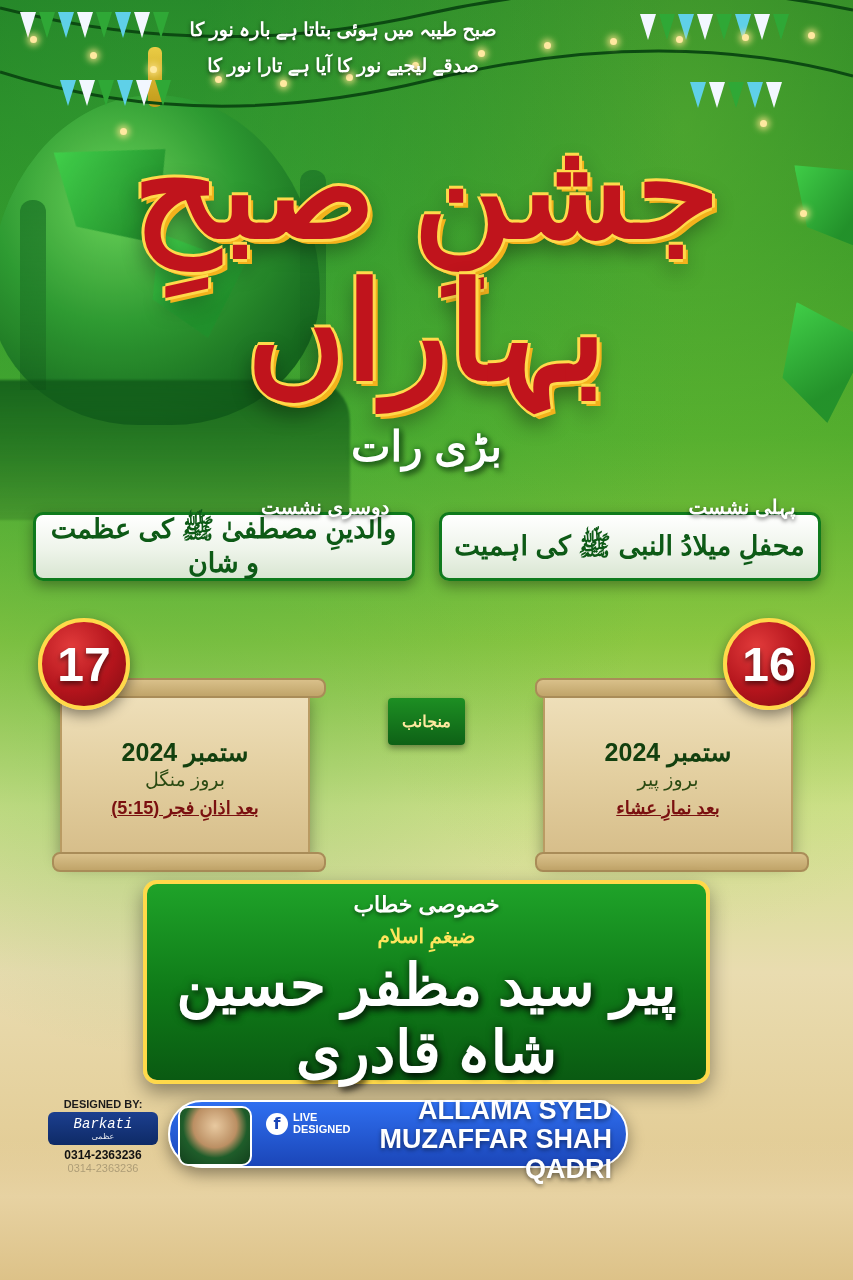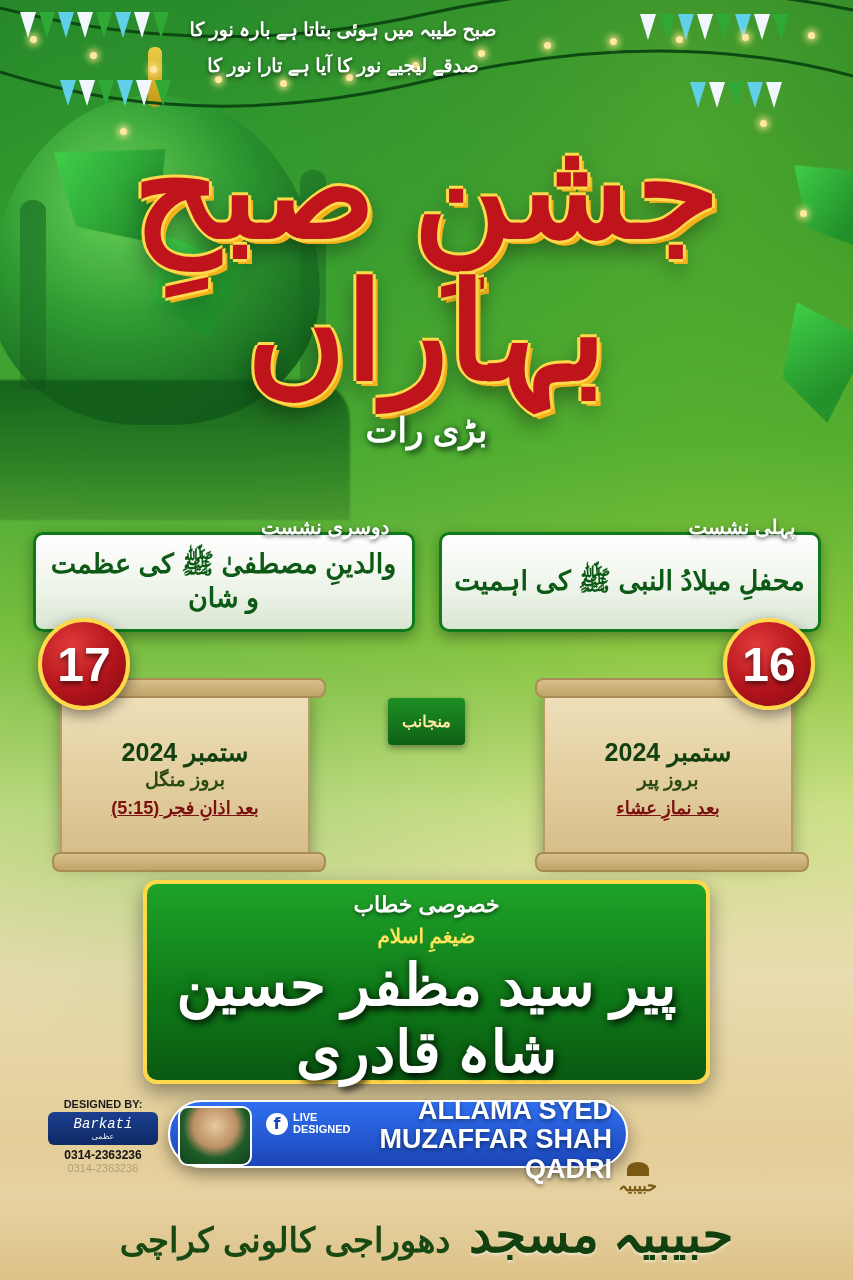--- a/index.html
+++ b/index.html
@@ -124,43 +124,43 @@
     color: #c0141c;
     letter-spacing: -4px;
     text-shadow:
       0 0 0 #ffd94a,
       3px 0 0 #ffd94a, -3px 0 0 #ffd94a,
       0 3px 0 #ffd94a, 0 -3px 0 #ffd94a,
       5px 5px 0 #f3b21c,
       0 10px 22px rgba(0,0,0,.45);
   }
   .title-sub {
-    margin-top: 6px;
-    font-size: 34px;
+    margin-top: 18px;
+    font-size: 42px;
     font-weight: bold;
     color: #ffffff;
     text-shadow: 0 0 6px #0b5a12, 3px 3px 6px rgba(0,0,0,.6);
     direction: rtl;
   }
 
   
   .sessions {
     position: absolute;
     top: 512px; left: 0; width: 853px;
     display: flex; justify-content: center; gap: 24px;
     direction: rtl;
   }
   .session {
     position: relative;
-    width: 382px; height: 100px;
+    width: 382px; height: 69px;
     background: linear-gradient(180deg, #ffffff 0%, #eef4ea 55%, #d9e6d2 100%);
     border: 3px solid #0f7a1c;
     border-radius: 10px;
     box-shadow: 0 5px 14px rgba(0,0,0,.35);
-    display: flex; align-items: center; justify-content: center; margin-top: 20px;
+    display: flex; align-items: center; justify-content: center;
   }
   .session-label {
     position: absolute;
     top: -20px; right: 22px;
     color: #ffffff;
     font-size: 20px;
     font-weight: bold;
     text-shadow: 0 2px 4px rgba(0,0,0,.6);
     direction: rtl;
   }
@@ -208,21 +208,21 @@
     display: flex; flex-direction: column;
     align-items: center; justify-content: center;
     padding: 16px 10px 10px;
     text-align: center;
   }
   .scroll-date {
     font-size: 25px; font-weight: bold; color: #13400f;
     line-height: 1.25; direction: rtl;
   }
   .scroll-day {
-    font-size: 19px; font-weight: bold; color: #2b4a12; 
+    font-size: 19px; font-weight: normal; color: #2b4a12; 
     direction: rtl;
   }
   .scroll-time {
     font-size: 18px; font-weight: bold; color: #7a1010; margin-top: 6px;
     direction: rtl;
     text-decoration: underline;
   }
 
   .daybadge {
     position: absolute;
@@ -551,22 +551,14 @@
         <div>LIVE</div>
         <div>DESIGNED</div>
       </div>
     </div>
     <div class="live-name">
       <div>ALLAMA SYED</div>
       <div>MUZAFFAR SHAH QADRI</div>
     </div>
   </div>
 
-  <div class="venue">
-    <div class="venue-logo">
-      <div class="dome-mini"></div>
-      <span>حبیبیہ</span>
-    </div>
-    <span class="venue-main">حبیبیہ مسجد</span>
-    <span class="venue-sub">دھوراجی کالونی کراچی</span>
-  </div>
 
 </div>
 
 </body></html>

